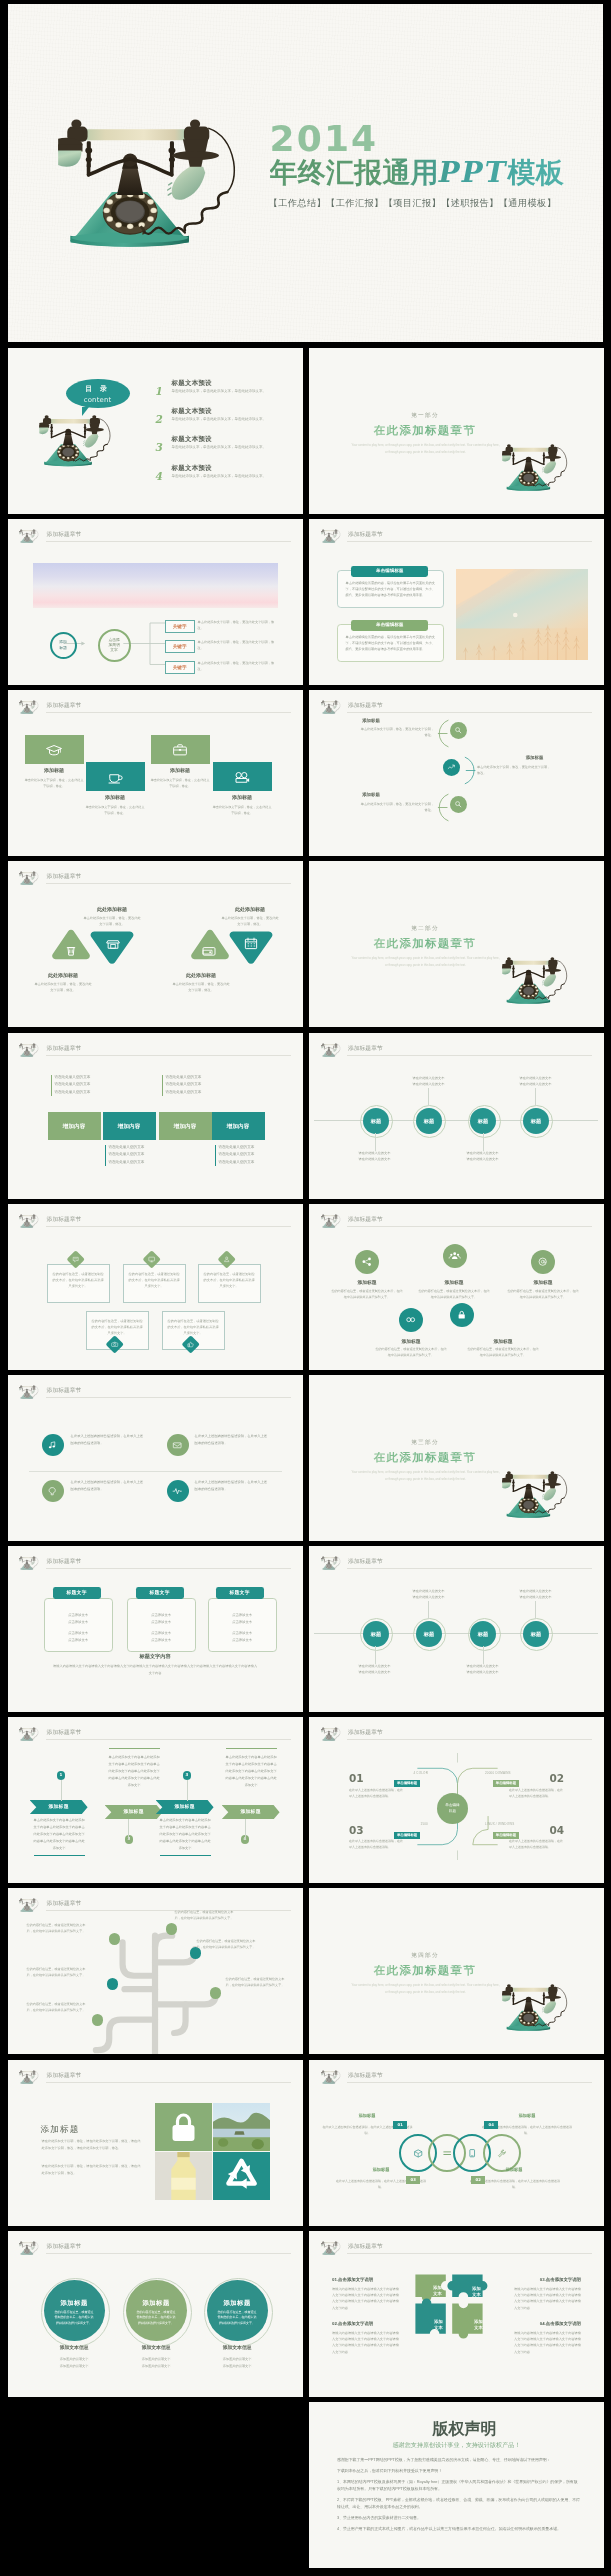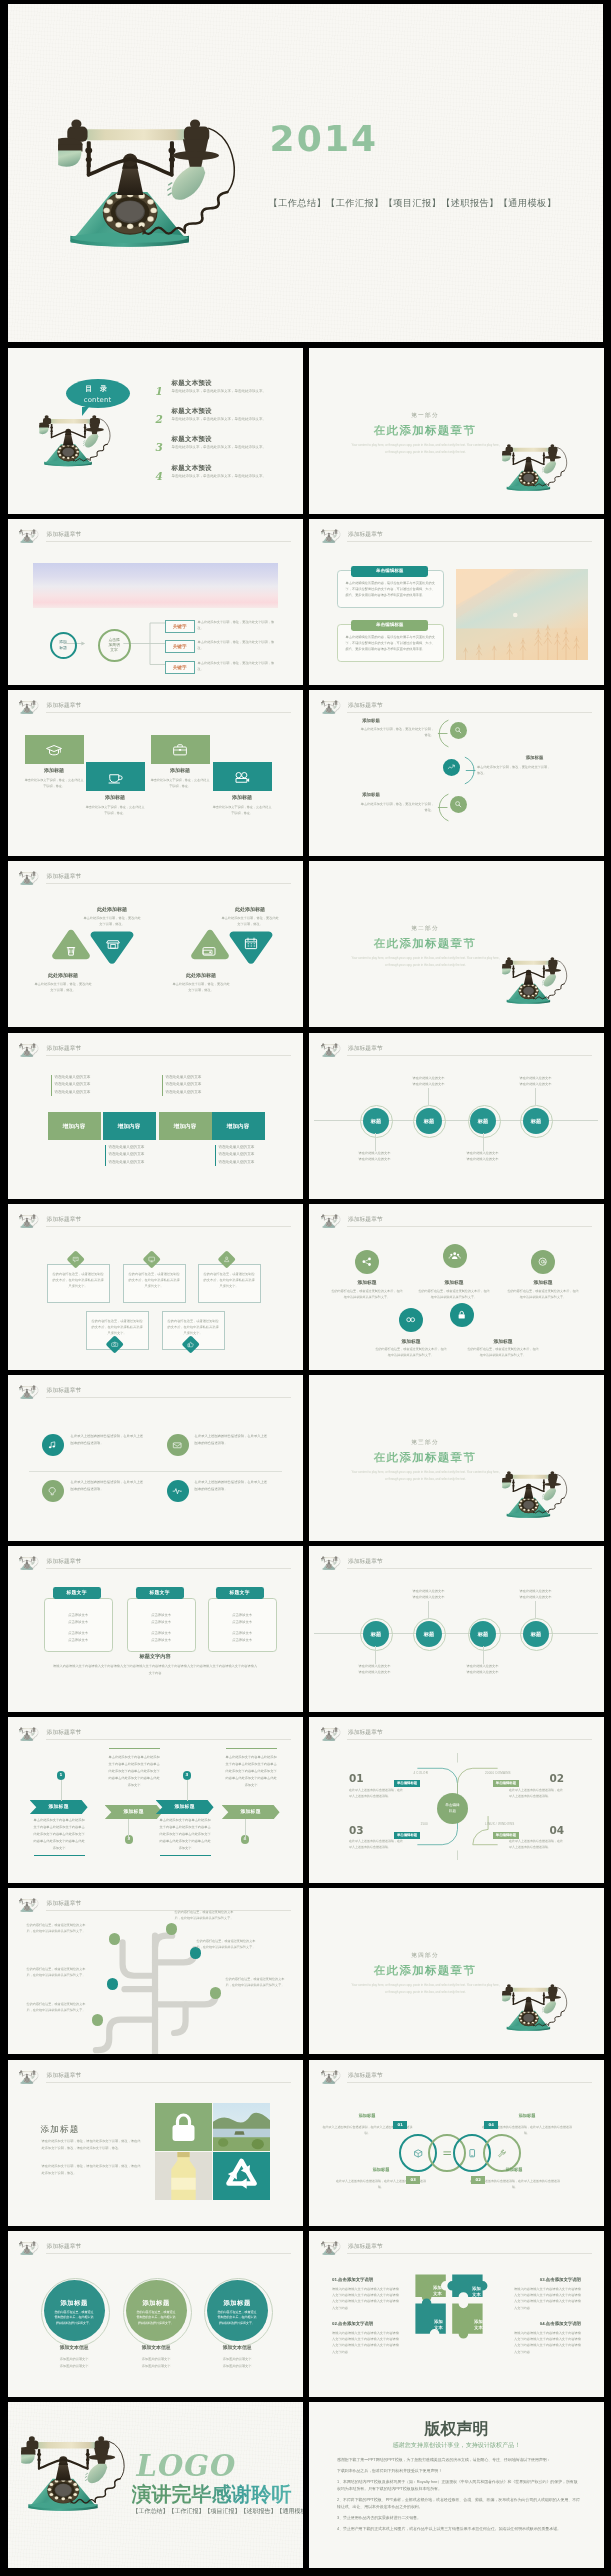--- a/index.html
+++ b/index.html
@@ -45,21 +45,21 @@
 
 .end-logo{position:absolute;font-family:"DejaVu Serif",serif;font-style:italic;font-weight:700;
   color:#9bc5a4;line-height:1;font-size:29px;left:129px;top:50px;letter-spacing:1px;}
 .end-title{position:absolute;left:124px;top:80px;font-size:20px;font-weight:700;white-space:nowrap;line-height:1.2;
   background:linear-gradient(90deg,#5c9a70 0%,#5c9a70 36%,#41a09b 68%,#51b2aa 100%);
   -webkit-background-clip:text;background-clip:text;color:transparent;}
 .end-sub{position:absolute;left:125px;top:105px;font-size:6px;color:#606d64;white-space:nowrap;}
 .end-phone{position:absolute;left:13.4px;top:34px;width:113px;height:83px;}
 
 
-.cp-tt{position:absolute;left:0;width:100%;text-align:center;top:15.3px;font-size:16px;font-weight:700;color:#4b5a4e;}
+.cp-tt{position:absolute;left:0;width:100%;text-align:center;top:15.3px;font-size:16px;font-weight:700;color:#4b5a4e;padding-left:8px;}
 .cp-sub{position:absolute;left:0;width:100%;text-align:center;top:38px;font-size:6.1px;color:#7fab85;}
 .cp-body{position:absolute;left:28px;right:23px;top:55px;font-size:3.9px;color:#7d8379;line-height:1.65;}
 .cp-body p{margin:0 0 4.8px 0;}
 
 .slide{font-size:4.8px;color:#7e857a;line-height:1.55;}
 .pre{white-space:pre-line;}
 
 
 .toc-bubble{position:absolute;left:58px;top:31px;width:64px;height:29px;border-radius:50%;
   background:#26958f;color:#e9f4f0;text-align:center;}
@@ -360,20 +360,21 @@
   </svg>
 
 <div class="page">
 
 <div class="slide" id="cover">
   <div class="cov-tex"></div>
   <svg class="phone" viewBox="0 0 190 140">
         <use href="#phoneSym"></use>
       </svg>
   <div class="cov-year">2014</div>
+  <div class="cov-title"><span>年终汇报通用</span><span class="lat">PPT</span><span>模板</span></div>
   <div class="cov-sub">【工作总结】【工作汇报】【项目汇报】【述职报告】【通用模板】</div>
 </div>
 
 <div class="slide" style="left:7.6px;top:348px;width:295px;height:166px">
       <div class="toc-bubble">
         <span class="tb1">目 录</span>
         <span class="tb2">content</span>
         <span class="tb-tail"></span>
       </div>
       <svg class="toc-ph" viewBox="0 0 190 140">
@@ -1278,29 +1279,20 @@
       <div class="pz-t l" style="top:46px">01.点击添加文字说明</div>
       <div class="pz-d l" style="top:55px">请输入内容请输入文字内容请输入文字内容请输入文字内容请输入文字内容请输入文字内容请输入文字内容请输入文字内容请输入文字内容请输入文字内容</div>
       <div class="pz-t l" style="top:90px">02.点击添加文字说明</div>
       <div class="pz-d l" style="top:99px">请输入内容请输入文字内容请输入文字内容请输入文字内容请输入文字内容请输入文字内容请输入文字内容请输入文字内容请输入文字内容请输入文字内容</div>
       <div class="pz-t r" style="top:46px">03.点击添加文字说明</div>
       <div class="pz-d r" style="top:55px">请输入内容请输入文字内容请输入文字内容请输入文字内容请输入文字内容请输入文字内容请输入文字内容请输入文字内容请输入文字内容请输入文字内容</div>
       <div class="pz-t r" style="top:90px">04.点击添加文字说明</div>
       <div class="pz-d r" style="top:99px">请输入内容请输入文字内容请输入文字内容请输入文字内容请输入文字内容请输入文字内容请输入文字内容请输入文字内容请输入文字内容请输入文字内容</div>
     </div>
 
-<div class="slide" style="left:7.6px;top:2402px;width:295px;height:166px">
-      <div class="cov-tex"></div>
-      <svg class="end-phone" viewBox="0 0 190 140">
-        <use href="#phoneSym"></use>
-      </svg>
-      <div class="end-logo">LOGO</div>
-      <div class="end-title">演讲完毕感谢聆听</div>
-      <div class="end-sub">【工作总结】【工作汇报】【项目汇报】【述职报告】【通用模板】</div>
-    </div>
 
 <div class="slide" style="left:309px;top:2402px;width:295px;height:166px">
       <div class="cp-tt">版权声明</div>
       <div class="cp-sub">感谢您支持原创设计事业，支持设计版权产品！</div>
       <div class="cp-body">
         <p>感谢您下载了第一PPT网站的PPT模板，为了您能打造精美且高效的演示文稿，请您耐心、专注、仔细地阅读以下使用声明：</p>
         <p>下载到本作品之后，您将得到下列权利并接受以下使用声明！</p>
         <p>1、本网站的站内PPT模板及素材均属于（如：Royalty free）正版授权《中华人民共和国著作权法》和《世界知识产权公约》的保护，所有版权均为本站所有。只有下载的站内PPT模板版权归本站所有。</p>
         <p>2、不得将下载的PPT模板、PPT素材，全部或者部分地，或者经过修改、合成、剪裁、改编，发布或者作为向公司的人或组织的人使用、不得转让或、出让、用以本外设定本作品之外的权利。</p>
         <p>3、禁止使用作品内含的实景素材进行二次销售。</p>

